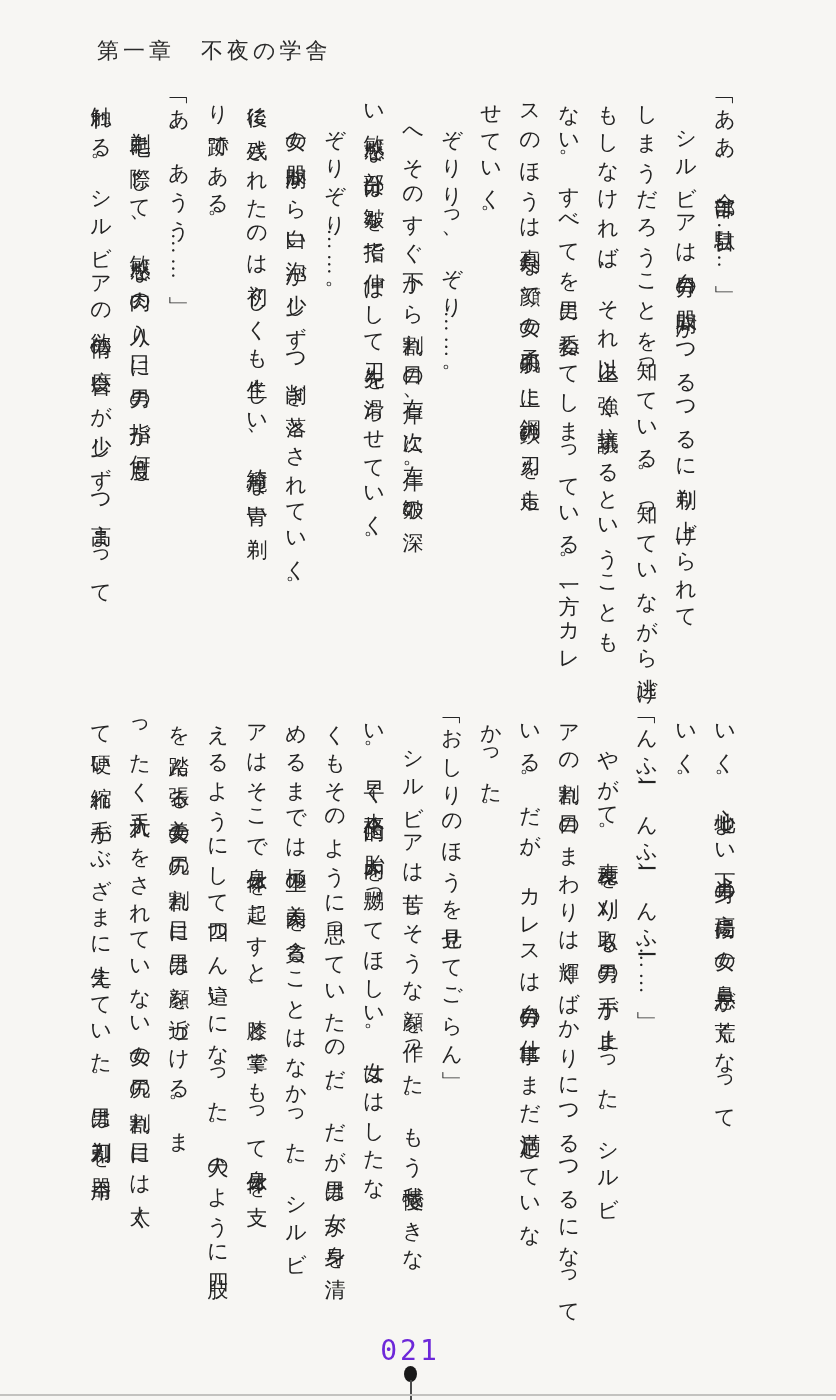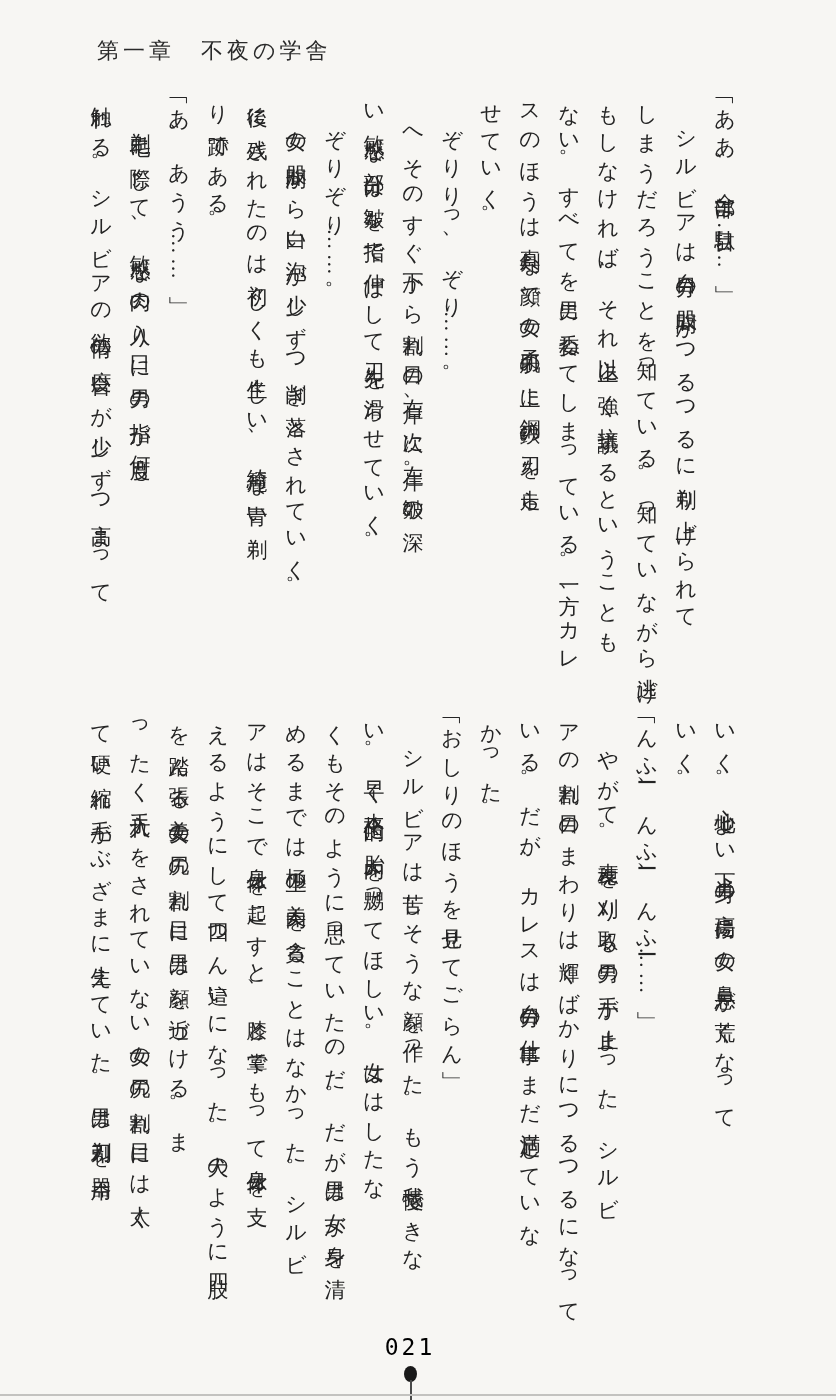--- a/index.html
+++ b/index.html
@@ -45,23 +45,23 @@
   .vline {
     white-space: nowrap;
   }
   .page-number {
     position: absolute;
     left: 0;
     top: 1334px;
     width: 820px;
     text-align: center;
     font-family: "DejaVu Sans Mono", monospace;
-    font-size: 23px;
+    font-size: 28px;
     letter-spacing: 3px;
-    color: #000000;
+    color: #6d28d9;
   }
   .ornament-dot {
     position: absolute;
     left: 404px;
     top: 1366px;
     width: 13px;
     height: 16px;
     background: #191919;
     border-radius: 50%;
   }

